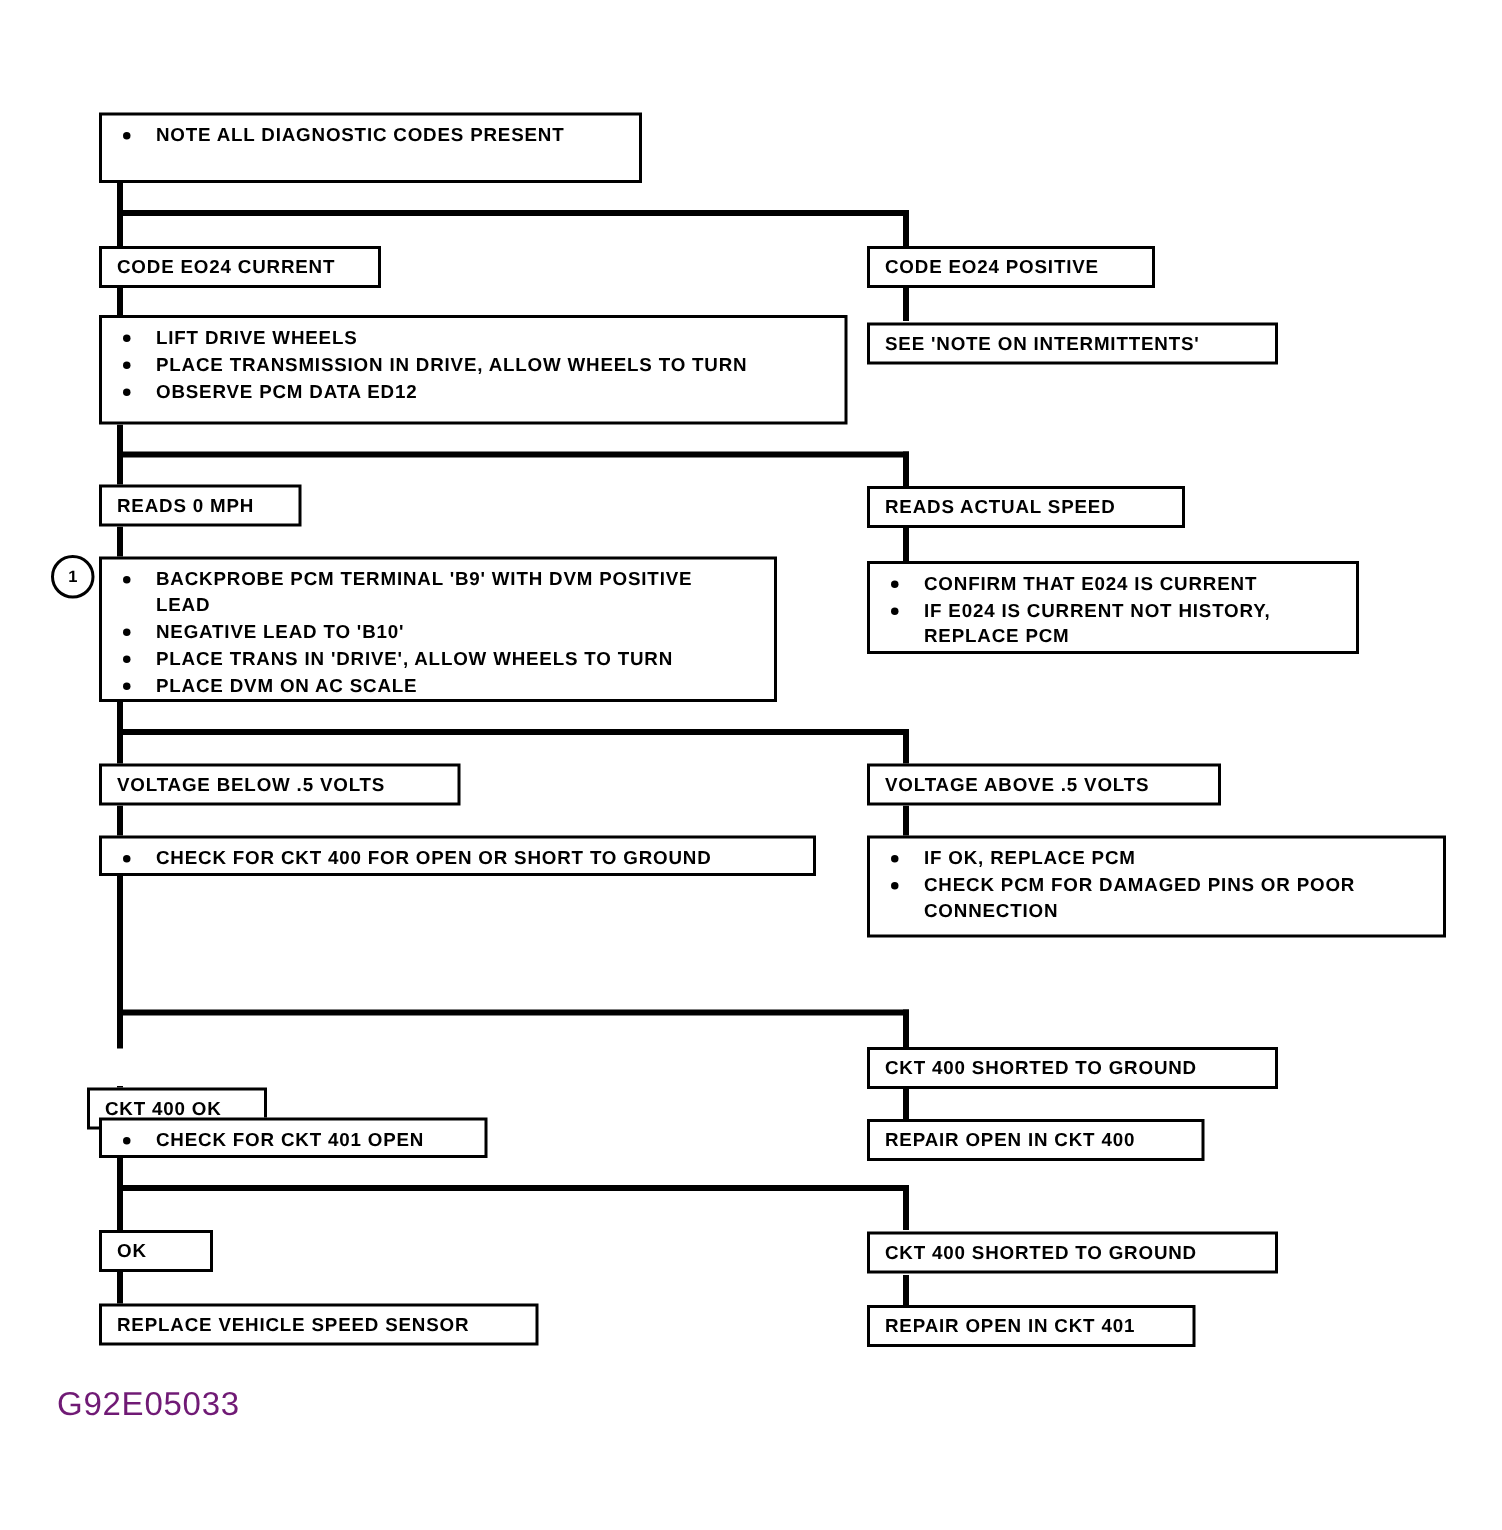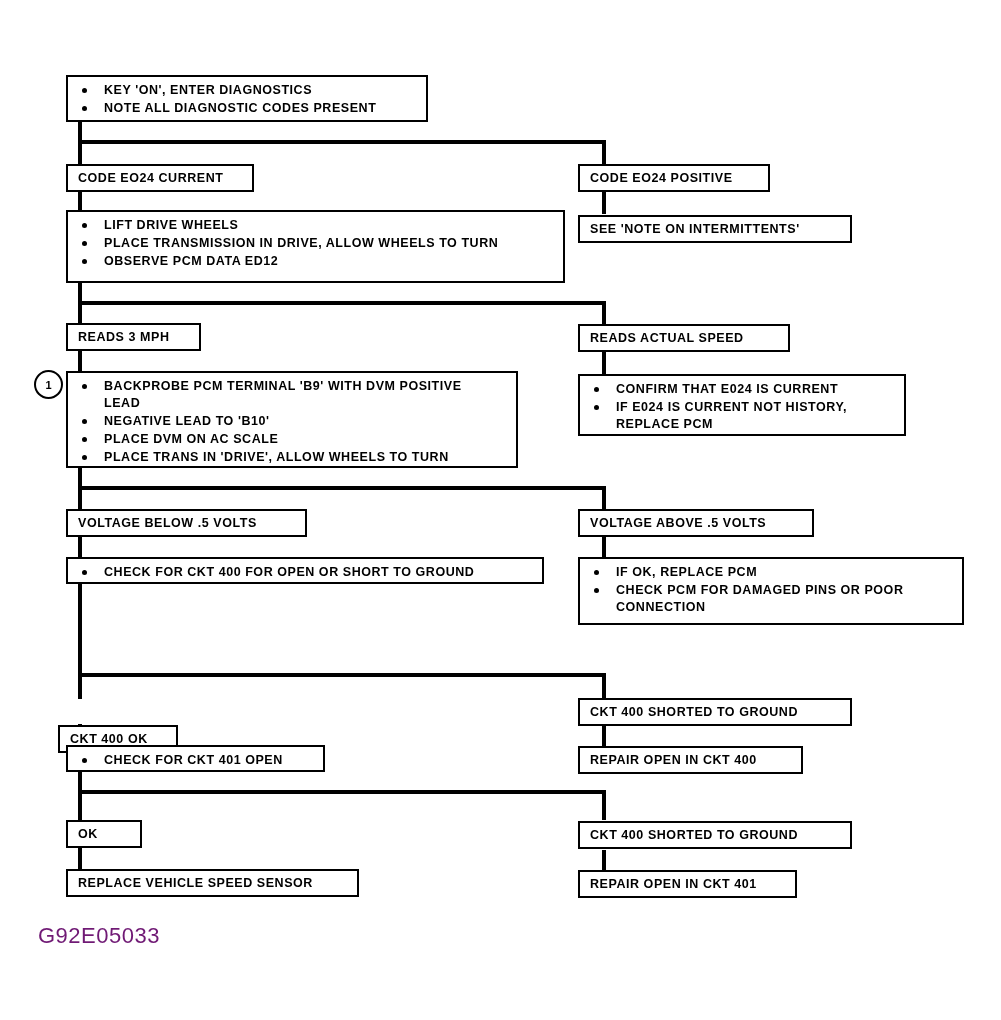--- a/index.html
+++ b/index.html
@@ -145,21 +145,20 @@
   <div class="hline" style="left:78px; top:790px; width:528px;"></div>
   <div class="vline" style="left:78px; top:790px; height:30px;"></div>
   <div class="vline" style="left:602px; top:790px; height:30px;"></div>
 
   <div class="vline" style="left:78px; top:848px; height:22px;"></div>
 
   <div class="vline" style="left:602px; top:850px; height:22px;"></div>
 
   <div class="box" style="left:66px; top:75px; width:362px; height:47px;">
     <ul class="blist">
-      <li>KEY 'ON', ENTER DIAGNOSTICS</li>
       <li>NOTE ALL DIAGNOSTIC CODES PRESENT</li>
     </ul>
   </div>
 
   <div class="box plain" style="left:66px; top:164px; width:188px; height:28px;">
     <span class="txt">CODE EO24 CURRENT</span>
   </div>
 
   <div class="box plain" style="left:578px; top:164px; width:192px; height:28px;">
     <span class="txt">CODE EO24 POSITIVE</span>
@@ -171,37 +170,37 @@
 
   <div class="box" style="left:66px; top:210px; width:499px; height:73px;">
     <ul class="blist">
       <li>LIFT DRIVE WHEELS</li>
       <li>PLACE TRANSMISSION IN DRIVE, ALLOW WHEELS TO TURN</li>
       <li>OBSERVE PCM DATA ED12</li>
     </ul>
   </div>
 
   <div class="box plain" style="left:66px; top:323px; width:135px; height:28px;">
-    <span class="txt">READS 3 MPH</span>
+    <span class="txt">READS 0 MPH</span>
   </div>
 
   <div class="box plain" style="left:578px; top:324px; width:212px; height:28px;">
     <span class="txt">READS ACTUAL SPEED</span>
   </div>
 
   <div class="ref-marker" style="left:34px; top:370px;">
     <span>1</span>
   </div>
 
   <div class="box" style="left:66px; top:371px; width:452px; height:97px;">
     <ul class="blist">
       <li style="max-width:360px;">BACKPROBE PCM TERMINAL 'B9' WITH DVM POSITIVE LEAD</li>
       <li>NEGATIVE LEAD TO 'B10'</li>
+      <li>PLACE TRANS IN 'DRIVE', ALLOW WHEELS TO TURN</li>
       <li>PLACE DVM ON AC SCALE</li>
-      <li>PLACE TRANS IN 'DRIVE', ALLOW WHEELS TO TURN</li>
     </ul>
   </div>
 
   <div class="box" style="left:578px; top:374px; width:328px; height:62px;">
     <ul class="blist">
       <li>CONFIRM THAT E024 IS CURRENT</li>
       <li style="max-width:258px;">IF E024 IS CURRENT NOT HISTORY, REPLACE PCM</li>
     </ul>
   </div>
 

